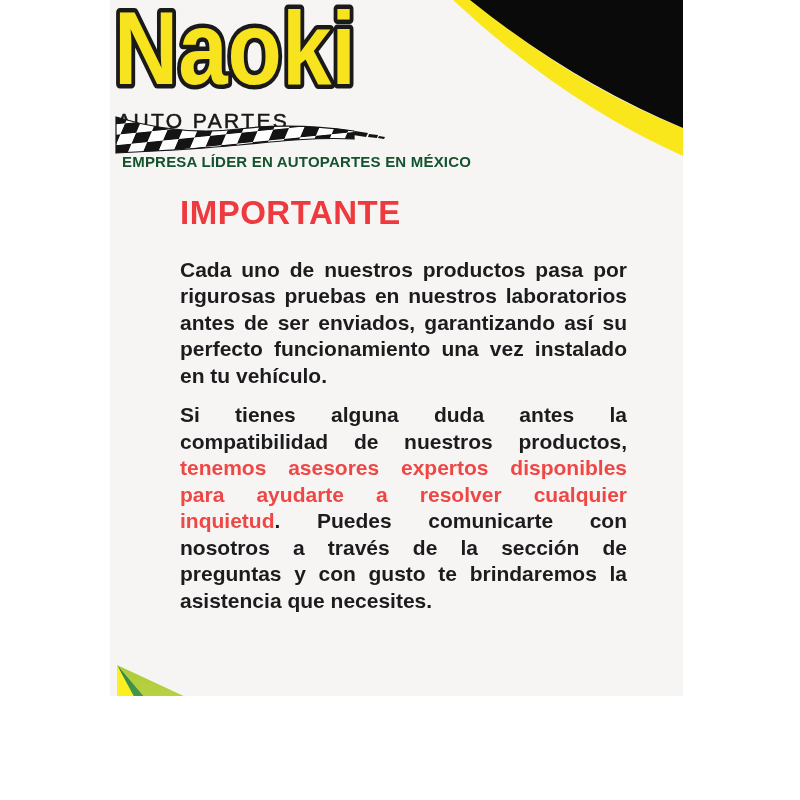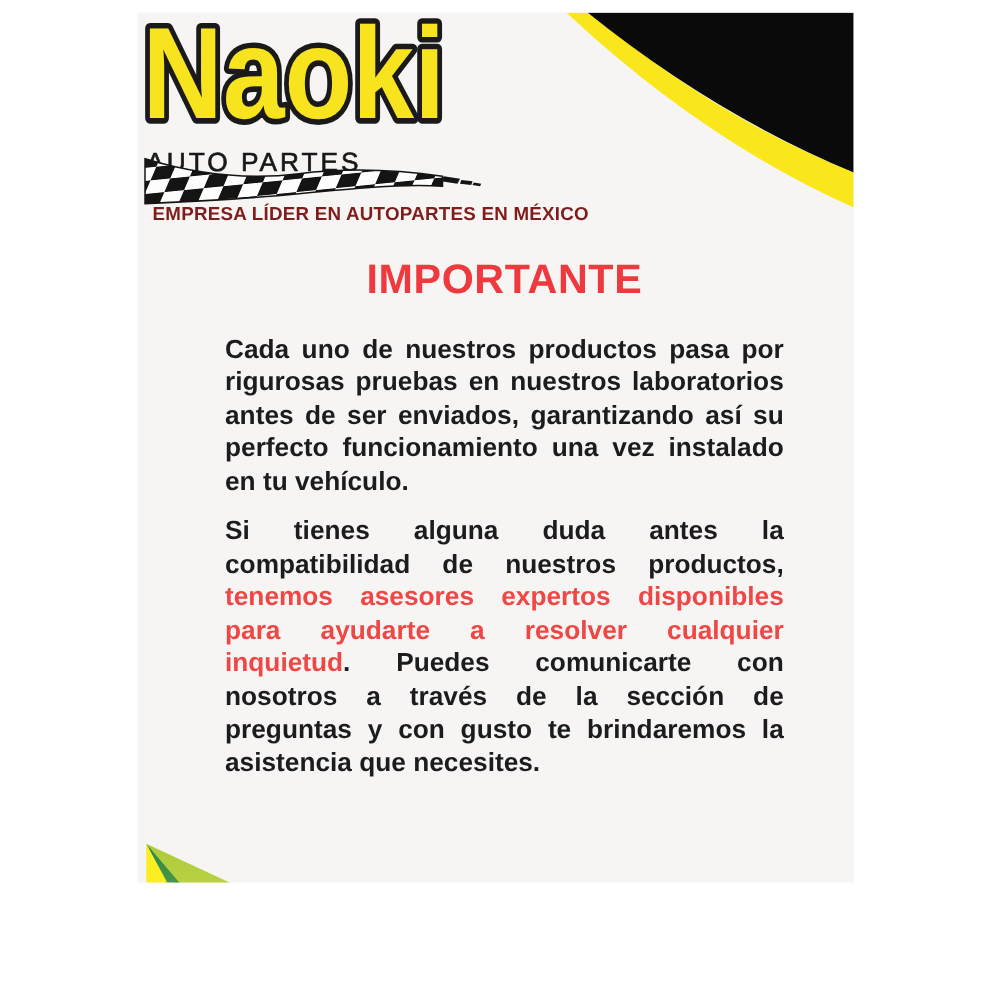--- a/index.html
+++ b/index.html
@@ -1,27 +1,27 @@
 <!DOCTYPE html>
 <html><head>
 <meta charset="utf-8">
 <style>
   html,body{margin:0;padding:0;background:#ffffff;}
   .canvas{position:relative;width:800px;height:800px;background:#ffffff;overflow:hidden;
           font-family:"Liberation Sans",sans-serif;}
-  .poster{position:absolute;left:110px;top:0;width:573px;height:696px;background:#f6f5f3;overflow:hidden;margin-top:10px;}
+  .poster{position:absolute;left:110px;top:0;width:573px;height:696px;background:#f6f5f3;overflow:hidden;}
   .deco-svg{position:absolute;left:0;top:0;width:573px;height:800px;display:block;pointer-events:none;}
   .logo-svg{position:absolute;left:2px;top:-2px;width:252px;height:100px;overflow:visible;}
   .subtitle{position:absolute;left:7px;top:109px;font-size:21px;letter-spacing:2.4px;color:#181818;
             font-weight:normal;-webkit-text-stroke:0.5px #181818;white-space:nowrap;}
   .flag-svg{position:absolute;left:4px;top:114px;width:272px;height:40px;}
-  .tagline{position:absolute;left:12px;top:153px;font-size:15px;font-weight:bold;color:#7f1d1d;
+  .tagline{position:absolute;left:12px;top:153px;font-size:15px;font-weight:bold;color:#14532d;
            letter-spacing:0.2px;white-space:nowrap;}
   .content{position:absolute;left:70px;top:196px;width:447px;}
-  .title{color:#ee3a3e;font-size:33px;font-weight:bold;line-height:1.05;letter-spacing:0.5px;margin:0 0 26px 0;text-align:center;}
+  .title{color:#ee3a3e;font-size:33px;font-weight:bold;line-height:1.05;letter-spacing:0.5px;margin:0 0 26px 0;}
   .content p{margin:0 0 13px 0;font-size:21px;line-height:26.5px;font-weight:bold;color:#1c1c1e;
              text-align:justify;}
   .hl{color:#ef4745;}
 </style>
 </head>
 <body>
 
 <div class="canvas">
   <div class="poster">
 

